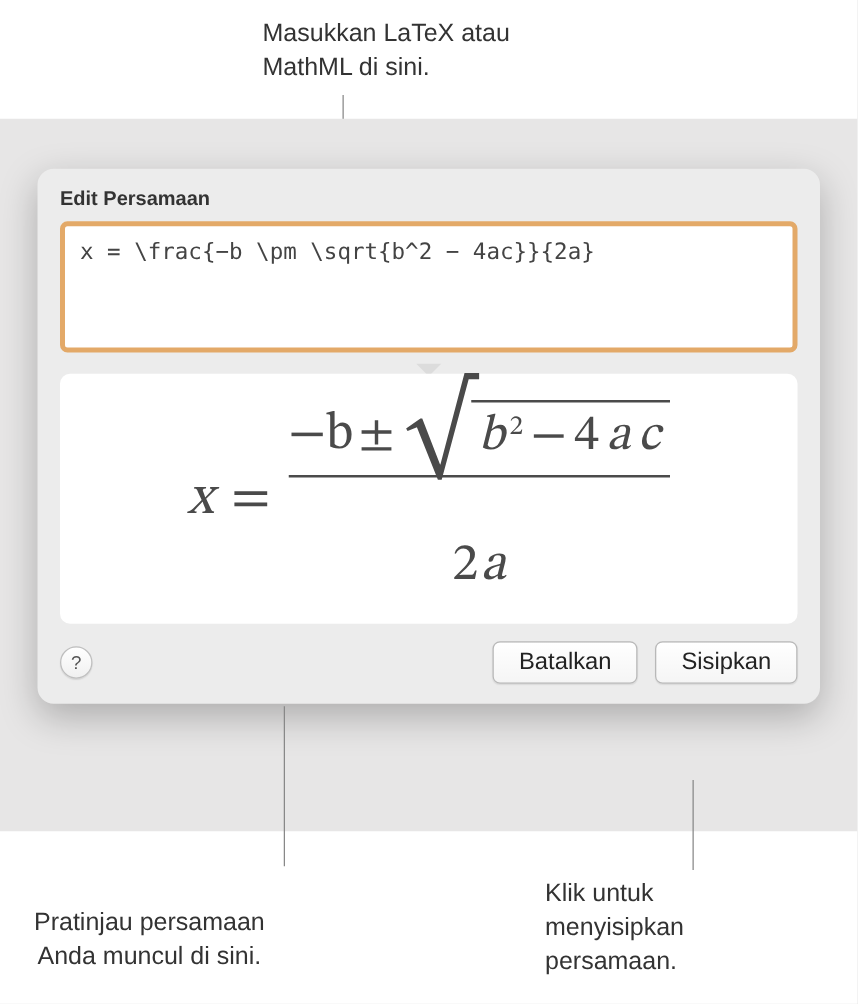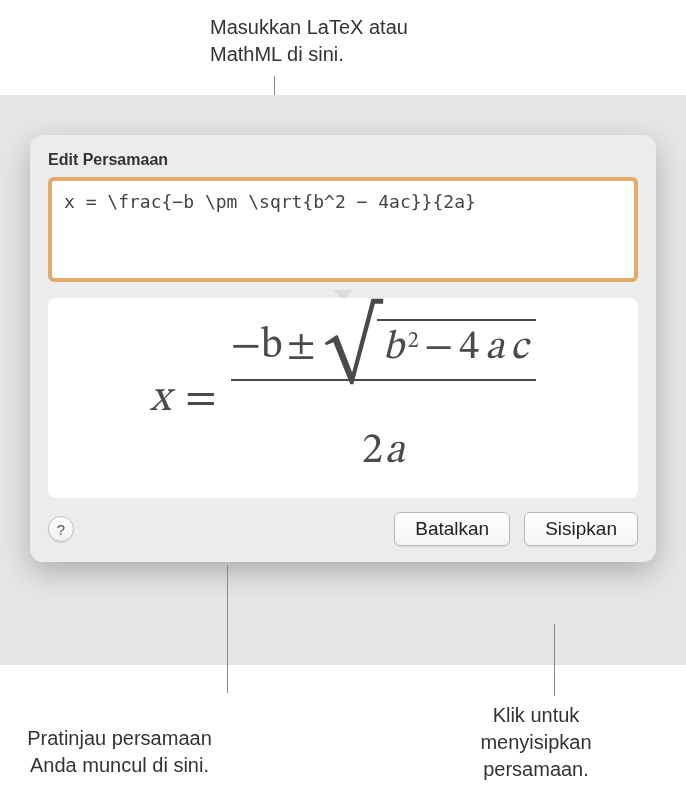--- a/index.html
+++ b/index.html
@@ -13,21 +13,21 @@
     }
     .callout {
       position: absolute;
       font-size: 20px;
       line-height: 1.35;
       color: #333;
       text-align: left;
     }
     .callout-top { top: 14px; left: 210px; }
     .callout-bl  { bottom: 24px; left: 12px; text-align: center; width: 215px;}
-    .callout-br  { bottom: 20px; right: 50px; text-align: center; width: 200px;}
+    .callout-br  { bottom: 20px; right: 50px; text-align: left; width: 200px;}
     .leader {
       position: absolute;
       background: #888;
       width: 1px;
     }
     .leader-top { left: 274px; top: 76px; height: 110px; }
     .leader-bl  { left: 227px; top: 565px; height: 128px; }
     .leader-br  { left: 554px; top: 624px; height: 72px; }
 
     .grey-band {

